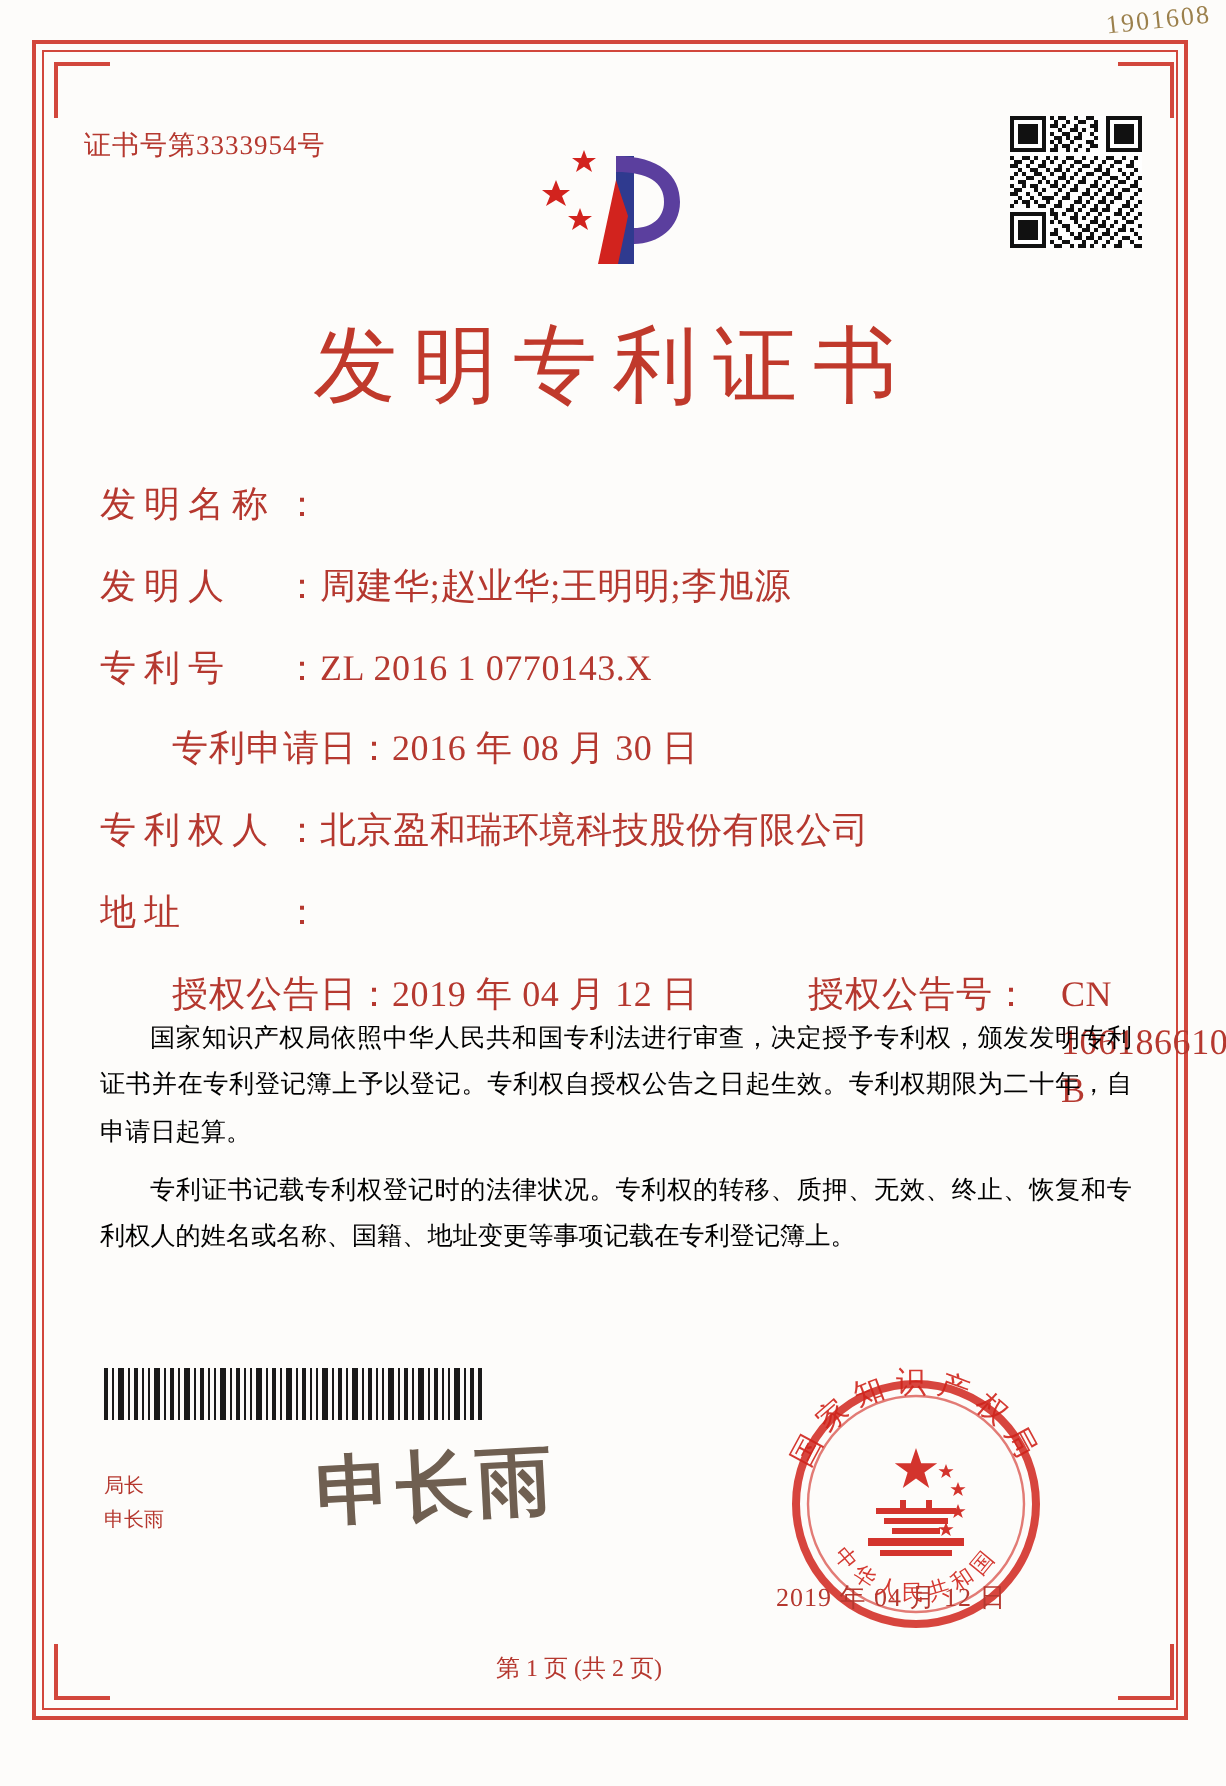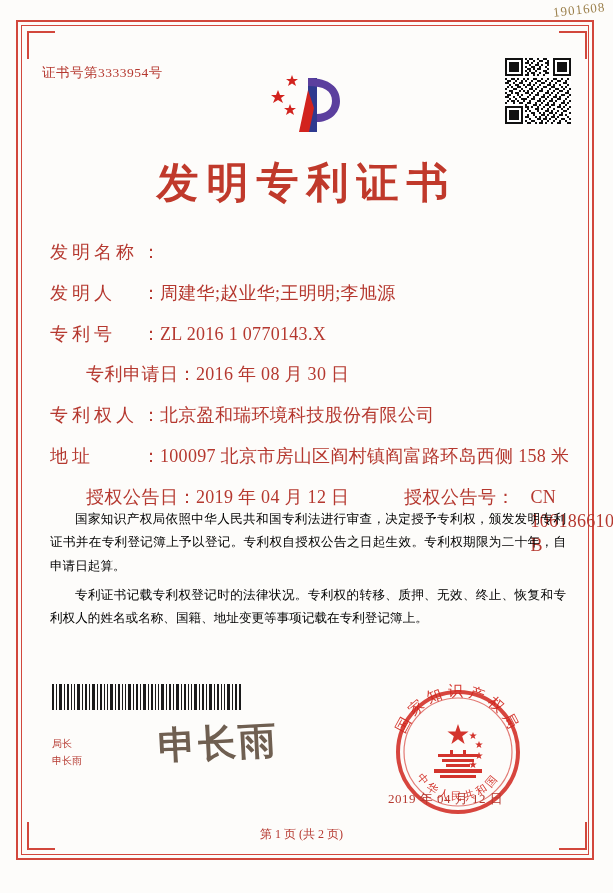--- a/index.html
+++ b/index.html
@@ -79,21 +79,21 @@
     right: 42px; top: 58px;
     width: 66px; height: 66px;
   }
   .title {
     position: absolute;
     left: 0; top: 155px;
     width: 613px;
     text-align: center;
     font-size: 42px;
     letter-spacing: 8px;
-    font-weight: bold;
+    font-weight: normal;
     color: #c0392b;
     font-family: "DejaVu Serif", "Liberation Serif", serif;
   }
   .fields {
     position: absolute;
     left: 50px; top: 240px;
     width: 520px;
     font-size: 18px;
     color: #b5382f;
   }
@@ -179,21 +179,20 @@
     color: #b5382f;
     letter-spacing: .5px;
   }
   .page-num {
     position: absolute;
     left: 0; top: 826px;
     width: 579px;
     text-align: center;
     font-size: 12px;
     color: #b5382f;
-    margin-left: 12px;
   }
   .footer-note {
     position: absolute;
     left: 0; top: 896px;
     width: 610px;
     text-align: center;
     font-size: 16px;
     color: #b5382f;
     letter-spacing: 1px;
   }
@@ -504,21 +503,20 @@
 
     <div class="field-row">
       <span class="field-label">专利权人</span>
       <span class="field-colon">：</span>
       <span class="field-value">北京盈和瑞环境科技股份有限公司</span>
     </div>
 
     <div class="field-row">
       <span class="field-label">地址</span>
       <span class="field-colon">：</span>
-      <span class="field-value">100097 北京市房山区阎村镇阎富路环岛西侧 158 米</span>
     </div>
 
     <div class="field-row double">
       <span class="field-label tight">授权公告日</span>
       <span class="field-colon">：</span>
       <span class="field-value">2019 年 04 月 12 日</span>
       <span class="sub-label">授权公告号</span>
       <span class="field-colon">：</span>
       <span class="sub-value">CN 106186610 B</span>
     </div>

